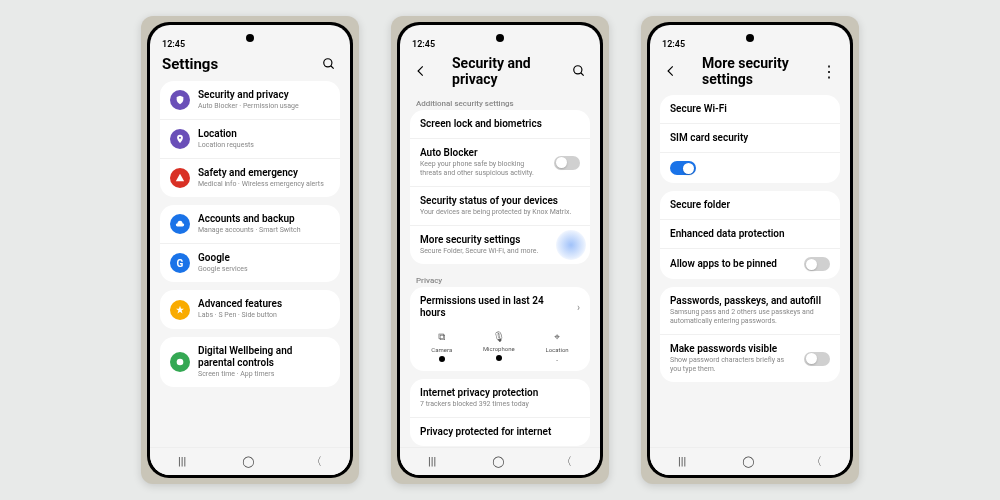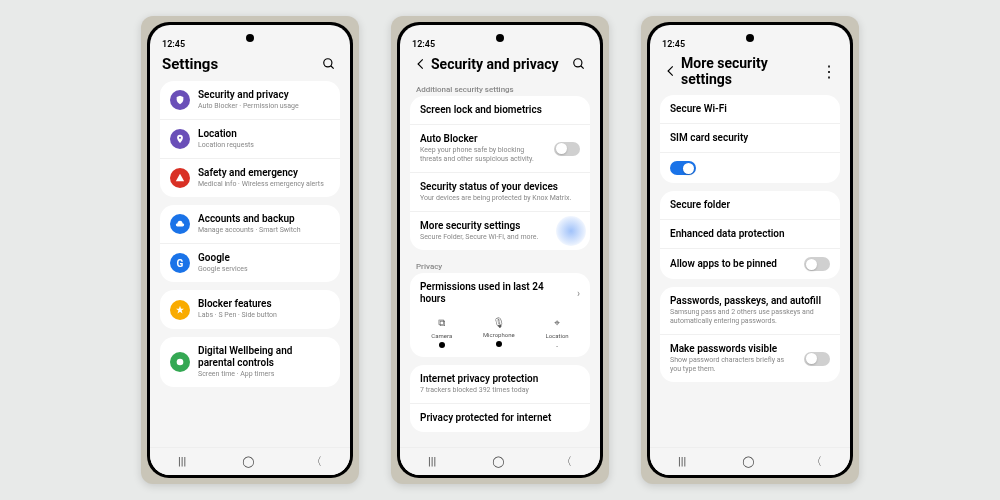--- a/index.html
+++ b/index.html
@@ -3,21 +3,21 @@
 <meta charset="utf-8">
 <style>
   * { box-sizing: border-box; margin: 0; padding: 0; font-family: -apple-system, BlinkMacSystemFont, "Segoe UI", Roboto, sans-serif; }
   body { background: #e8eae9; width: 1000px; height: 500px; display: flex; justify-content: center; align-items: center; gap: 32px; }
   .phone { width: 218px; height: 468px; background: #c9c5b8; border-radius: 12px; padding: 6px; box-shadow: 0 2px 8px rgba(0,0,0,.15); position: relative; }
   .bezel { width: 100%; height: 100%; background: #000; border-radius: 22px; padding: 3px; }
   .screen { width: 100%; height: 100%; background: #f5f5f5; border-radius: 20px; overflow: hidden; position: relative; display: flex; flex-direction: column; }
   .camera-hole { position: absolute; top: 9px; left: 50%; transform: translateX(-50%); width: 8px; height: 8px; background: #000; border-radius: 50%; z-index: 10; }
   .status-bar { height: 26px; display: flex; align-items: flex-end; padding: 0 12px 2px; font-size: 9px; font-weight: 600; color: #000; }
   .content { flex: 1; overflow: hidden; padding: 0 10px; }
-  .header { display: flex; align-items: center; padding: 4px 2px 8px; gap: 1px; }
+  .header { display: flex; align-items: center; padding: 4px 2px 8px; gap: 22px; }
   .header .title { font-size: 14px; font-weight: 700; color: #000; flex: 1; }
   .header .title.big { font-size: 15px; }
   .icon-btn { width: 18px; height: 18px; display: flex; align-items: center; justify-content: center; cursor: pointer; }
   .section-label { font-size: 8px; color: #888; padding: 4px 6px 2px; font-weight: 500; }
   .card { background: #fff; border-radius: 14px; margin-bottom: 8px; overflow: hidden; }
   .row { padding: 8px 10px; display: flex; align-items: center; gap: 8px; cursor: pointer; }
   .row + .row { border-top: 1px solid #f0f0f0; }
   .row-icon { width: 20px; height: 20px; border-radius: 50%; display: flex; align-items: center; justify-content: center; flex-shrink: 0; }
   .row-text { flex: 1; min-width: 0; }
   .row-title { font-size: 10px; font-weight: 600; color: #000; line-height: 1.2; }
@@ -115,21 +115,21 @@
               </div>
             </div>
             <div class="card">
               <div class="row">
                 <div class="row-icon" style="background:#f9ab00">
                   <svg width="10" height="10" viewBox="0 0 24 24" fill="#fff">
                     <path d="M12 2l2.5 7h7l-5.7 4.3 2.2 7L12 16l-6 4.3 2.2-7L2.5 9h7z"></path>
                   </svg>
                 </div>
                 <div class="row-text">
-                  <div class="row-title">Blocker features</div>
+                  <div class="row-title">Advanced features</div>
                   <div class="row-sub">Labs · S Pen · Side button</div>
                 </div>
               </div>
             </div>
             <div class="card">
               <div class="row">
                 <div class="row-icon" style="background:#34a853">
                   <svg width="10" height="10" viewBox="0 0 24 24" fill="#fff">
                     <circle cx="12" cy="12" r="8"></circle>
                   </svg>

